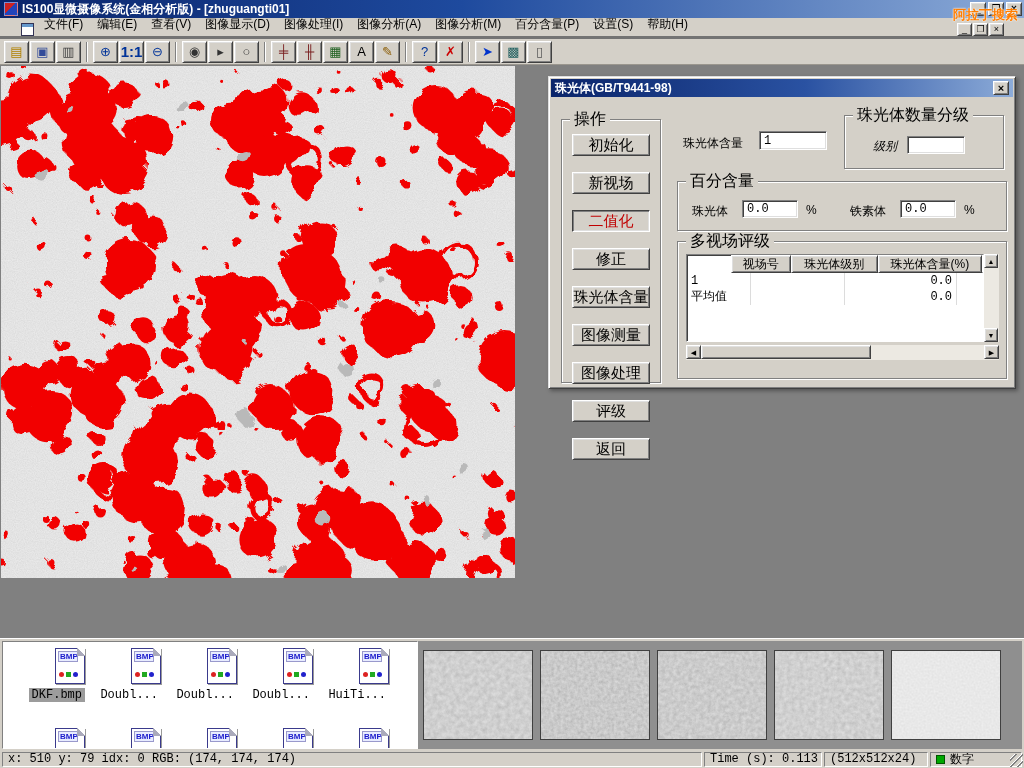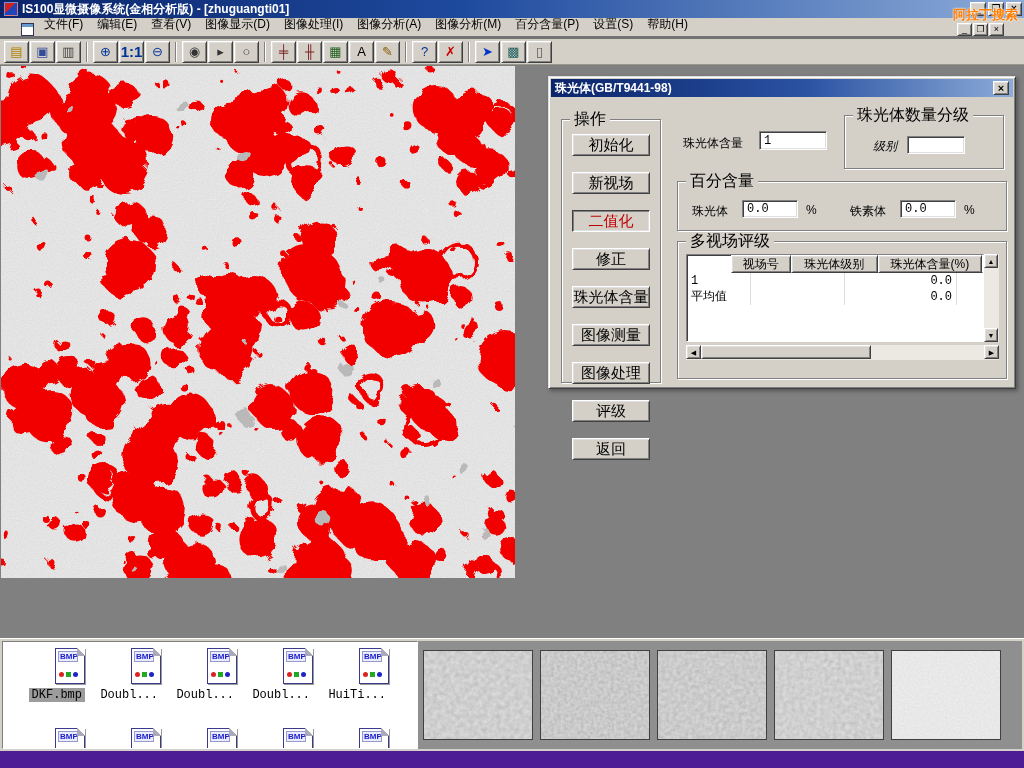--- a/index.html
+++ b/index.html
@@ -840,14 +840,24 @@
               <feFuncG type="linear" slope="0.18" intercept="0.72"></feFuncG>
               <feFuncB type="linear" slope="0.18" intercept="0.72"></feFuncB>
               <feFuncA type="linear" slope="0" intercept="1"></feFuncA>
             </feComponentTransfer>
           </filter>
           <rect width="110" height="90" filter="url(#tn4)"></rect>
         </svg>
       </div>
   </div>
 
+  <div class="statusbar">
+    <span class="panel p1">x: 510 y: 79 idx: 0 RGB: (174, 174, 174)</span>
+    <span class="panel p2">Time (s): 0.113</span>
+    <span class="panel p3">(512x512x24)</span>
+    <span class="panel p4">
+      <span class="green-dot"></span>
+      <span>数字</span>
+    </span>
+    <span class="grip"></span>
+  </div>
 
 </div>
 
 </body></html>

